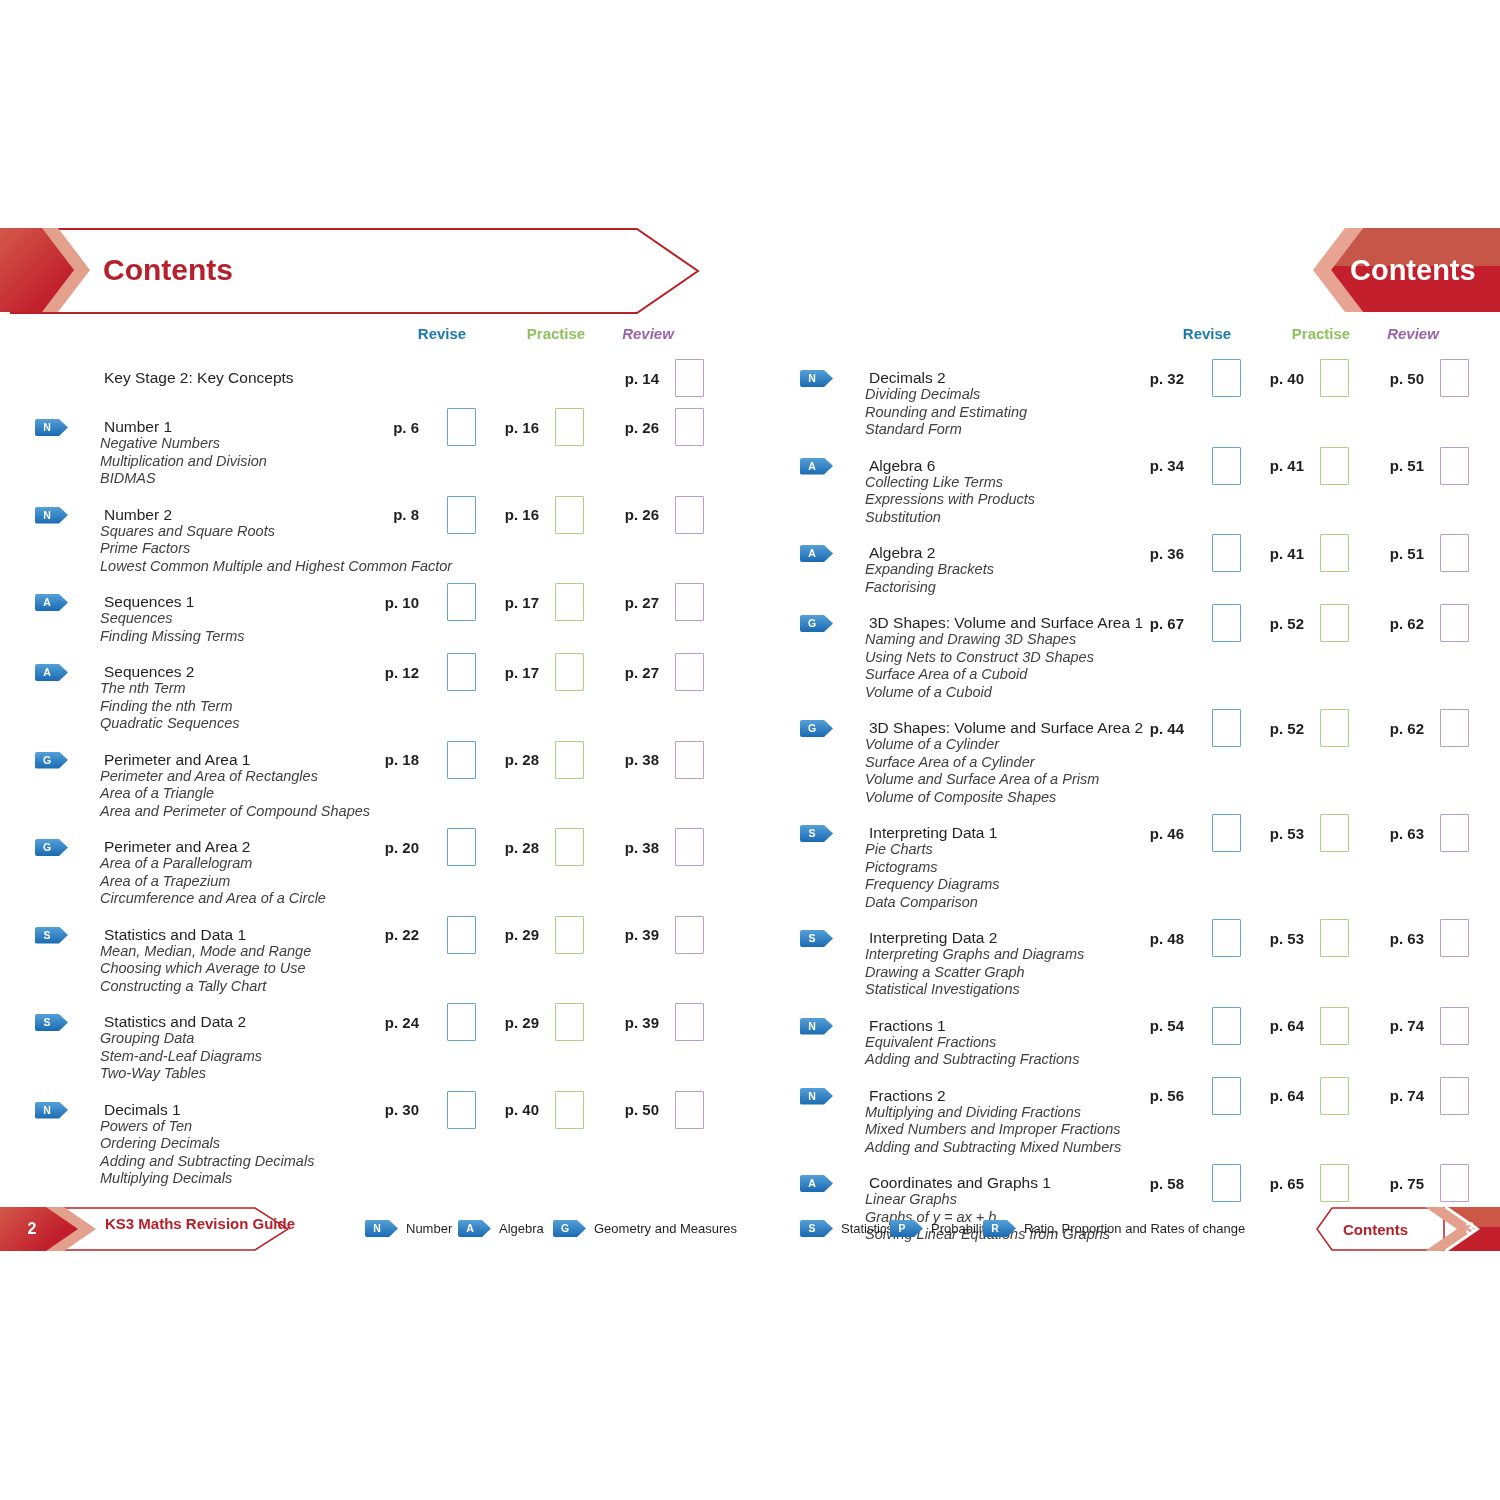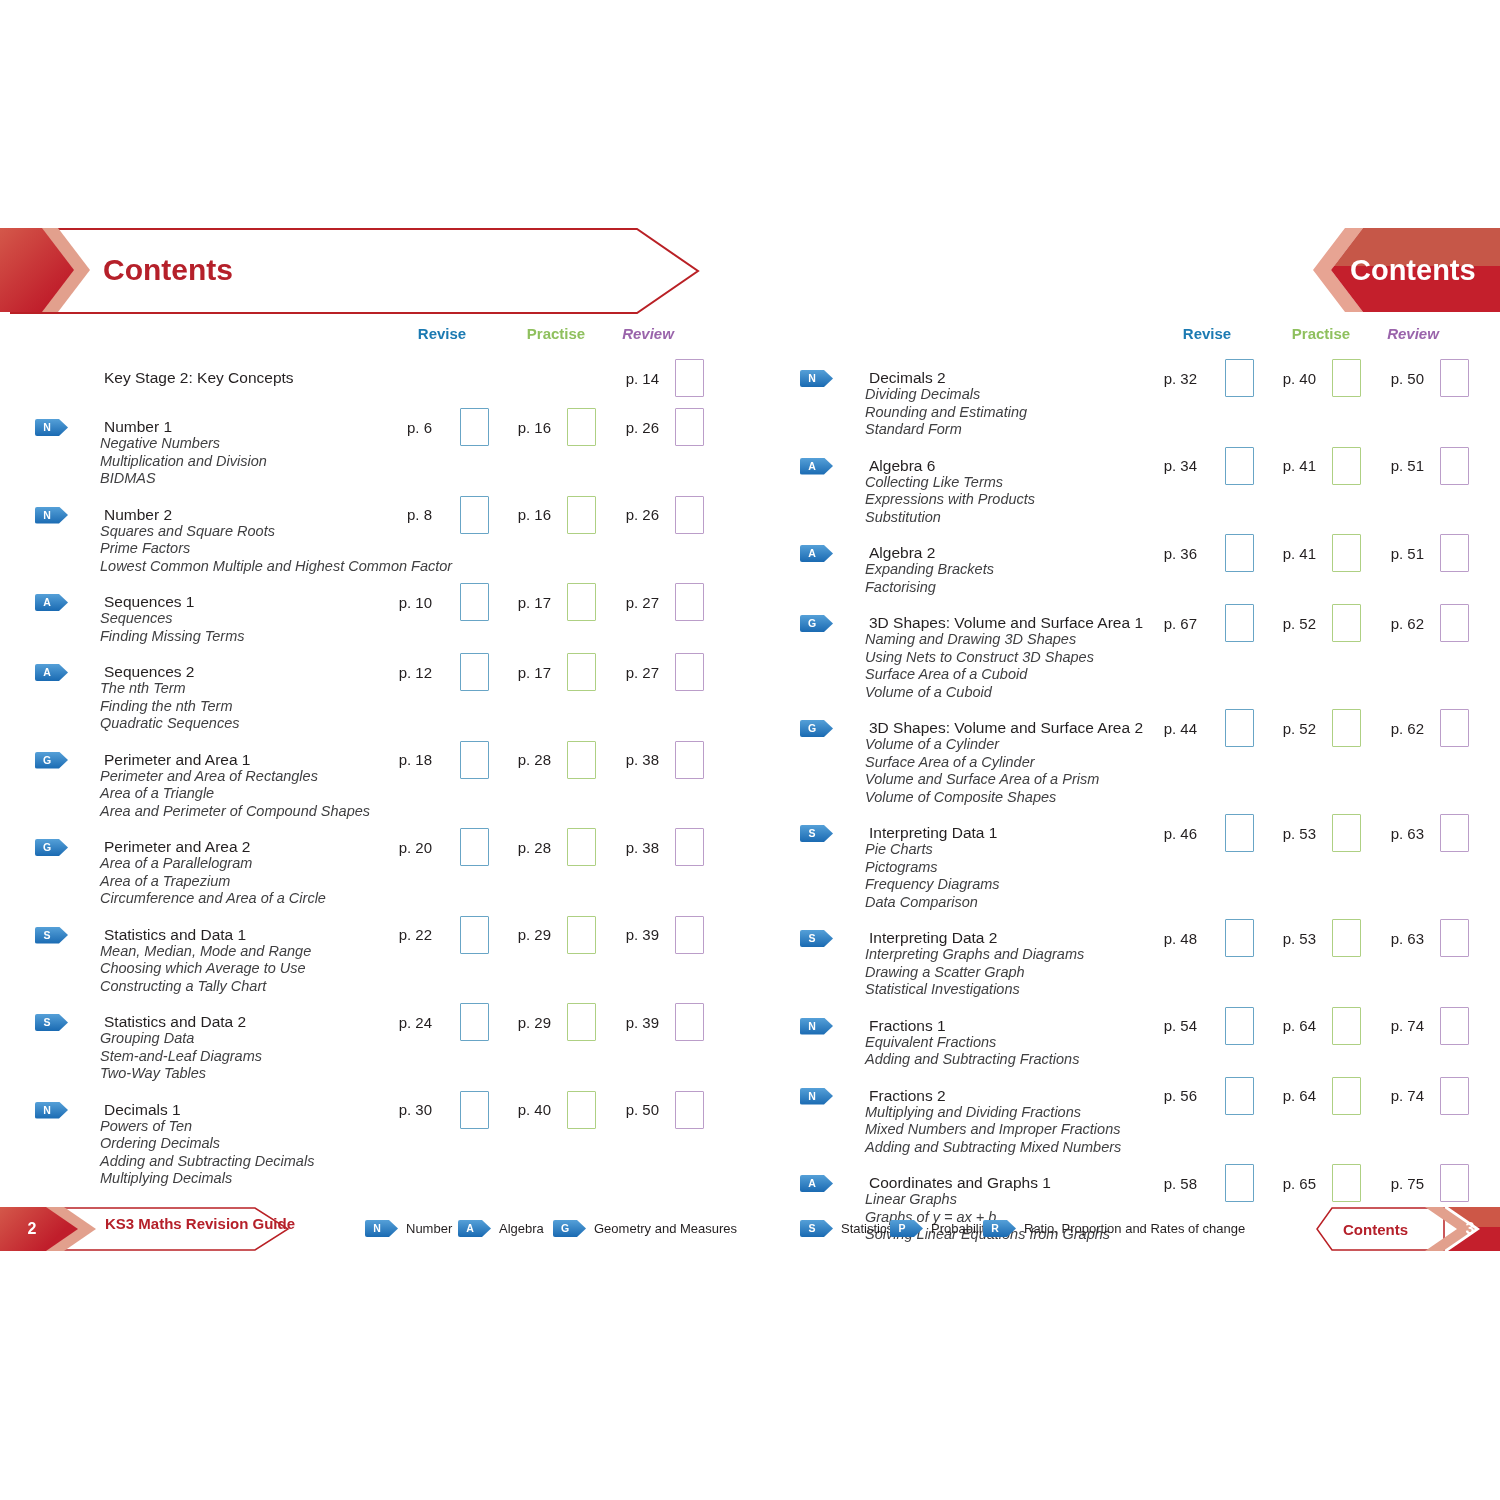--- a/index.html
+++ b/index.html
@@ -40,25 +40,25 @@
     background:linear-gradient(180deg,#55a0d8 0%,#1a6ab2 100%);
     clip-path:polygon(0 0,24px 0,33px 8.5px,24px 17px,0 17px);
     border-radius:2px 0 0 2px;
     color:#fff;font-size:10.5px;font-weight:bold;text-align:center;line-height:17px;
     padding-right:9px;box-sizing:border-box;}
   .row .title{margin-left:74px;font-size:15.5px;line-height:17px;color:#231f20;}
   .row .subs{margin-left:70px;}
   .row .sub{font-size:14.5px;line-height:17.5px;font-style:italic;color:#3f3f41;}
   .colgroup{position:absolute;top:-10px;display:flex;align-items:center;}
   .colgroup .pagenum{display:inline-block;width:60px;text-align:right;
-    font-size:15px;font-weight:normal;color:#231f20;margin-right:16px;}
+    font-size:15px;font-weight:bold;color:#231f20;margin-right:16px;}
   .box{display:inline-block;width:29px;height:38px;background:#fff;border-radius:1px;
     border:1.5px solid #999;box-sizing:border-box;}
-  .colgroup.revise{left:342px;gap:12px;} .colgroup.revise .box{border-color:#68a5c6;}
-  .colgroup.practise{left:461px;justify-content:space-between;} .colgroup.practise .box{border-color:#aed083;}
+  .colgroup.revise{left:329px;gap:12px;} .colgroup.revise .box{border-color:#68a5c6;}
+  .colgroup.practise{left:449px;justify-content:space-between;} .colgroup.practise .box{border-color:#aed083;}
   .colgroup.review{left:569px;} .colgroup.review .box{border-color:#bb9dc9;}
   
   .ftr{position:absolute;top:1207px;height:44px;}
   .ftr-left{left:0;width:300px;}
   .ftr-left .banner{position:absolute;left:55px;top:0;}
   .ftr-left .salmon{position:absolute;left:0;top:0;width:100px;height:44px;background:#e2a08d;
     clip-path:polygon(0 0,64px 0,96px 22px,64px 44px,0 44px);}
   .ftr-left .redarr{position:absolute;left:0;top:0;width:80px;height:44px;
     background:linear-gradient(135deg,#d4584a 0%,#c01e2b 70%);
     clip-path:polygon(0 0,46px 0,78px 22px,46px 44px,0 44px);}

